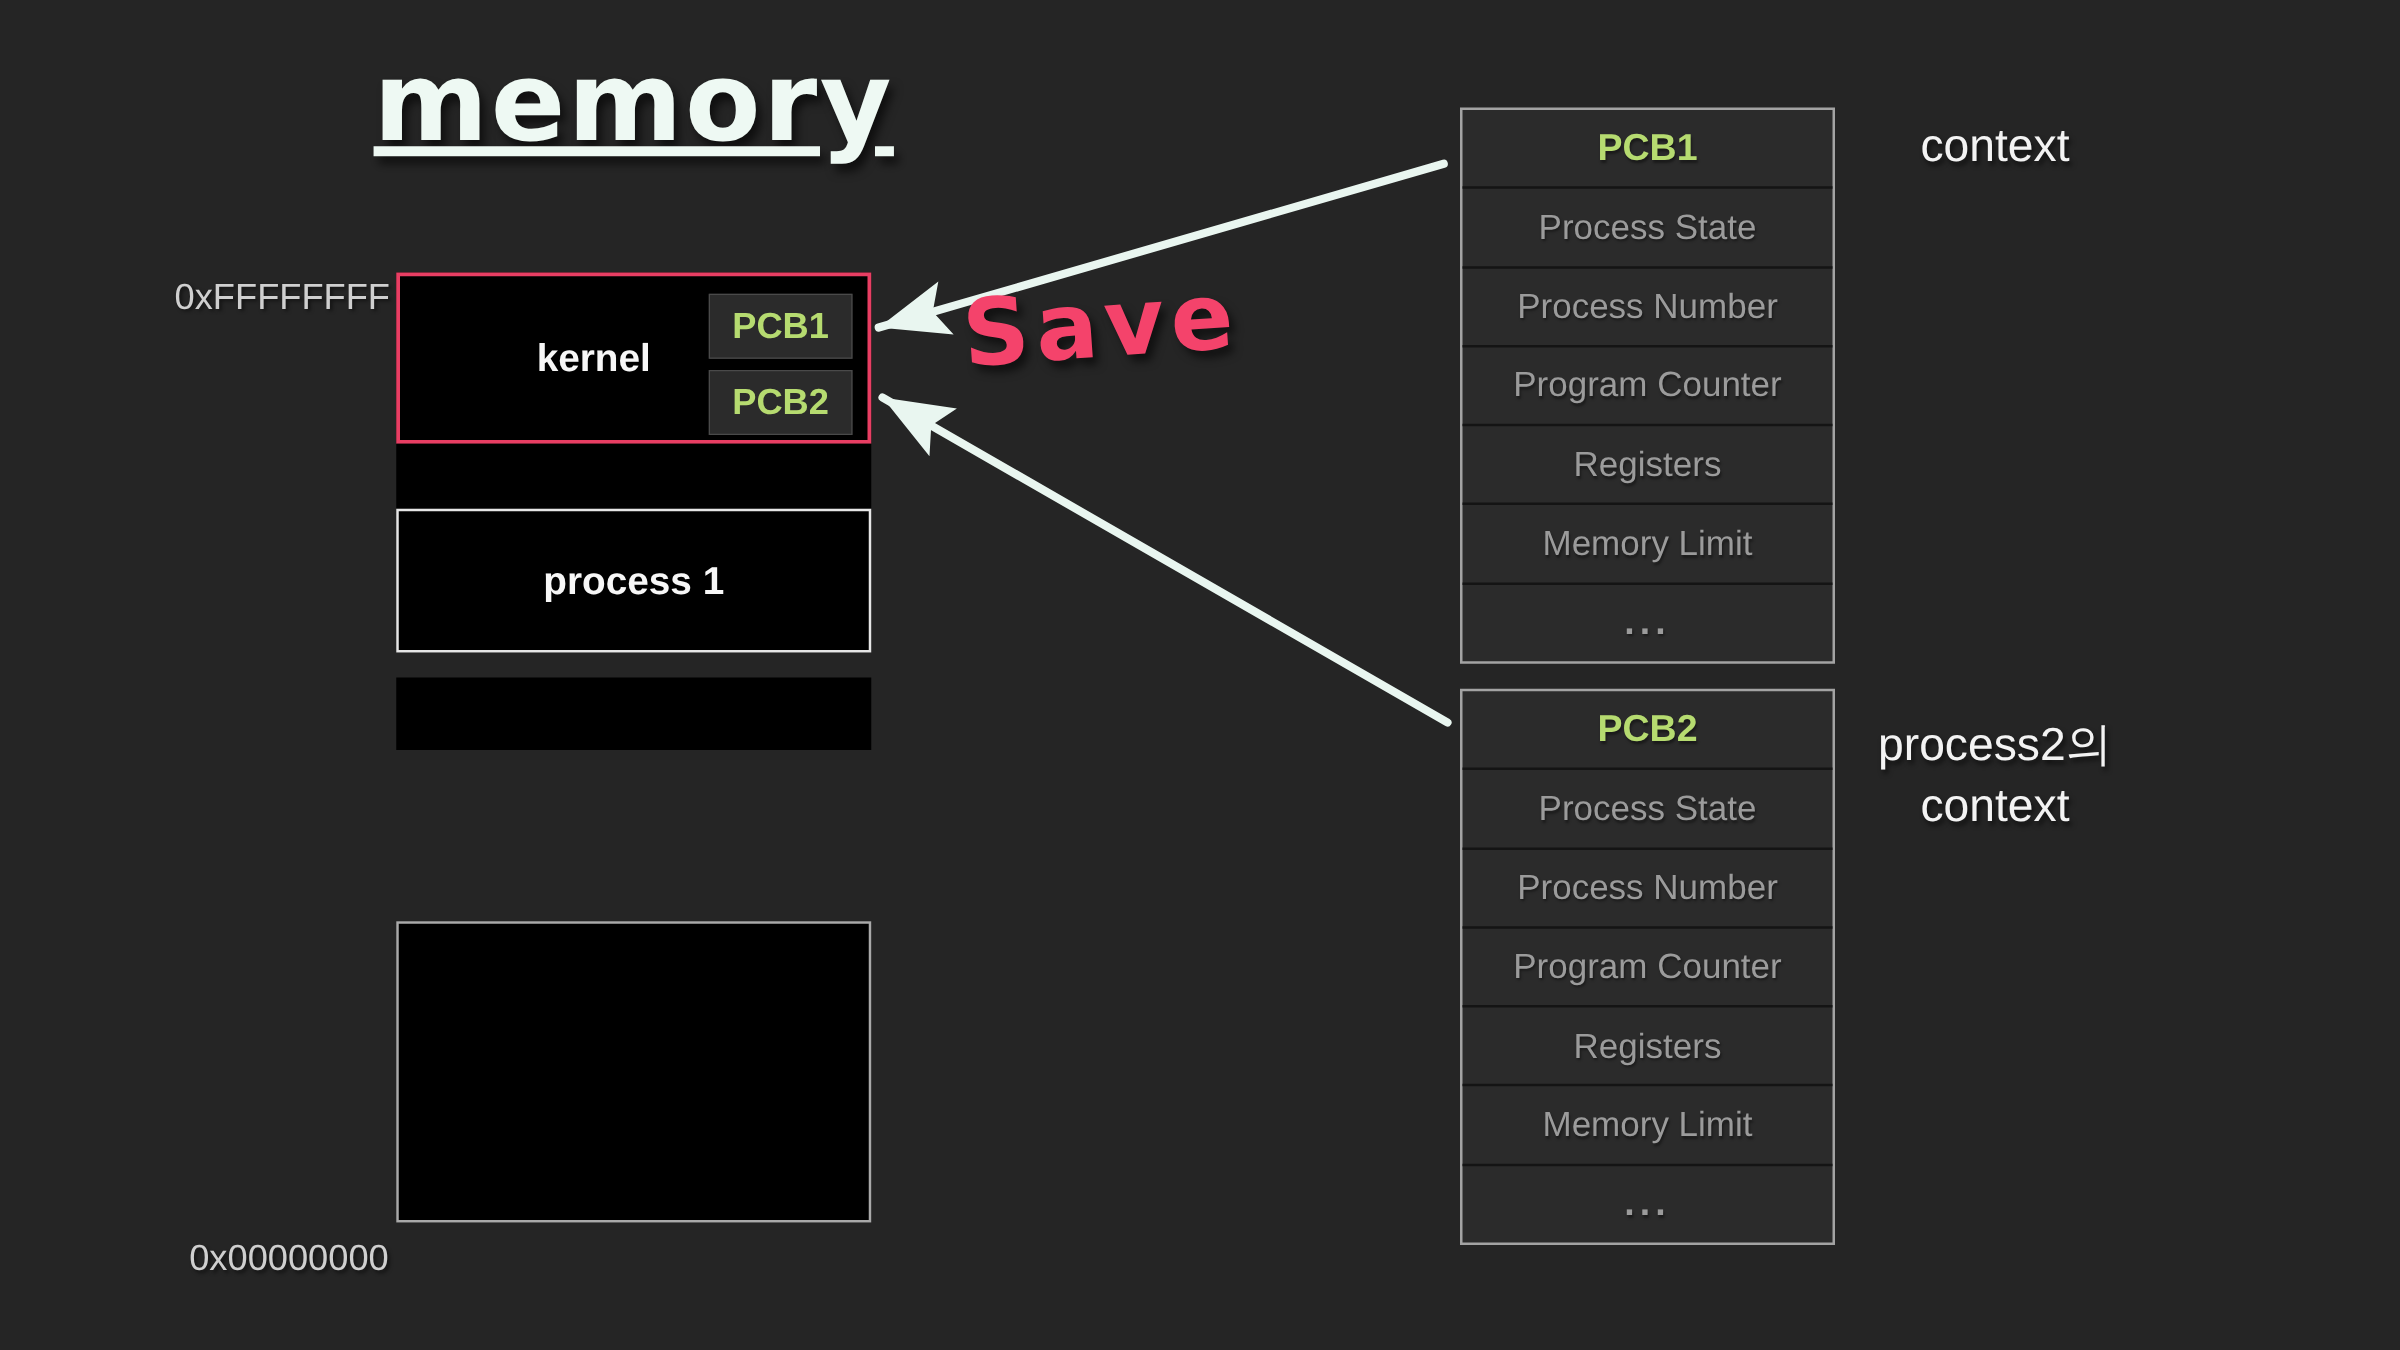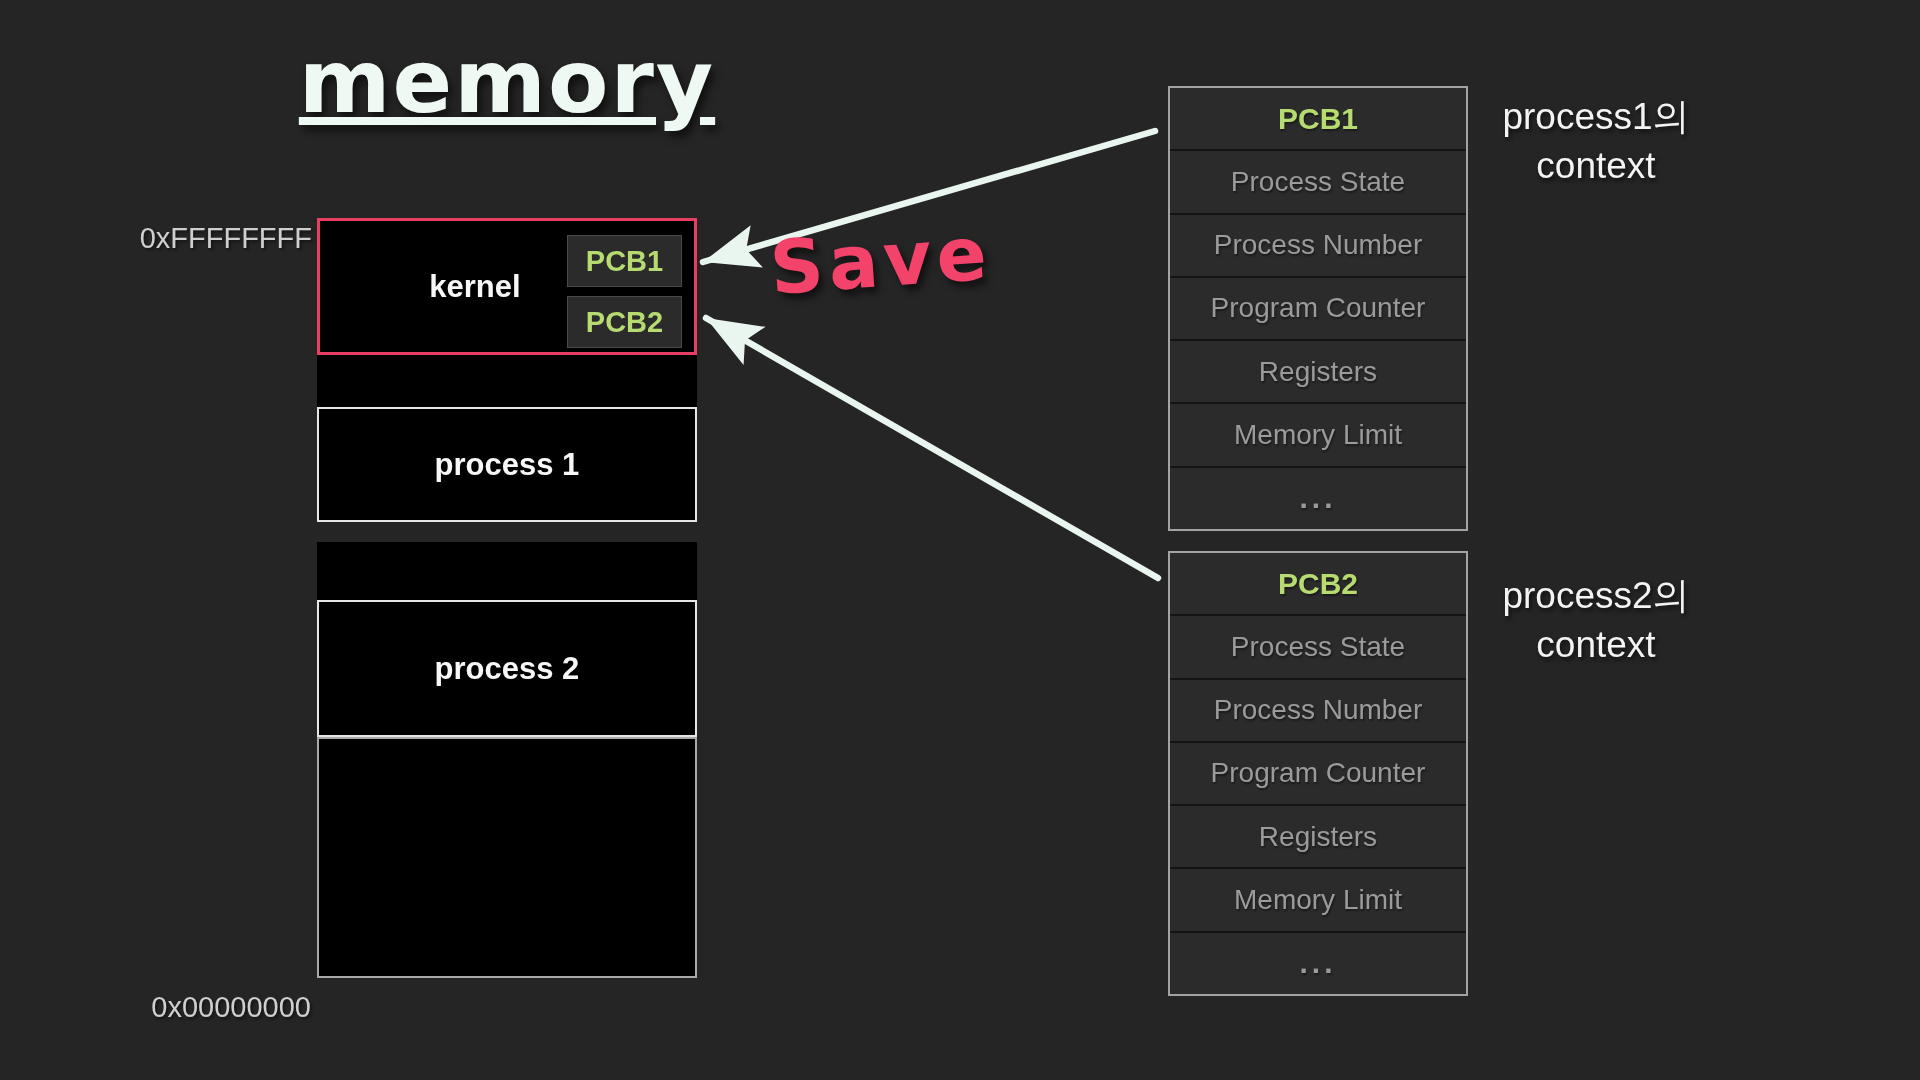--- a/index.html
+++ b/index.html
@@ -130,21 +130,20 @@
 
   <div class="abs memory-column">
     <div class="mem-block kernel-block">
       <div class="kernel-label">kernel</div>
       <div class="pcb-chip c1">PCB1</div>
       <div class="pcb-chip c2">PCB2</div>
     </div>
     <div class="mem-block gap1"></div>
     <div class="mem-block process-block p1">process 1</div>
     <div class="mem-block gap2"></div>
-    <div class="mem-block process-block p2">process 2</div>
     <div class="mem-block free-block"></div>
   </div>
 
   <svg class="abs arrow-layer" width="1920" height="1080" viewBox="0 0 1920 1080">
     <defs>
       <marker id="head" markerUnits="userSpaceOnUse" markerWidth="60" markerHeight="50" refX="58" refY="24" orient="auto">
         <path class="arrow-head" d="M58,24 L2,2 L13,24 L2,46 Z"></path>
       </marker>
     </defs>
     <line class="arrow-line" x1="1155" y1="131" x2="703" y2="262" marker-end="url(#head)"></line>
@@ -157,21 +156,20 @@
     <div class="cell header">PCB1</div>
     <div class="cell">Process State</div>
     <div class="cell">Process Number</div>
     <div class="cell">Program Counter</div>
     <div class="cell">Registers</div>
     <div class="cell">Memory Limit</div>
     <div class="cell dots">...</div>
   </div>
 
   <div class="abs context-label cl1">
-    <div>process1의</div>
     <div>context</div>
   </div>
 
   <div class="abs pcb-table t2">
     <div class="cell header">PCB2</div>
     <div class="cell">Process State</div>
     <div class="cell">Process Number</div>
     <div class="cell">Program Counter</div>
     <div class="cell">Registers</div>
     <div class="cell">Memory Limit</div>

